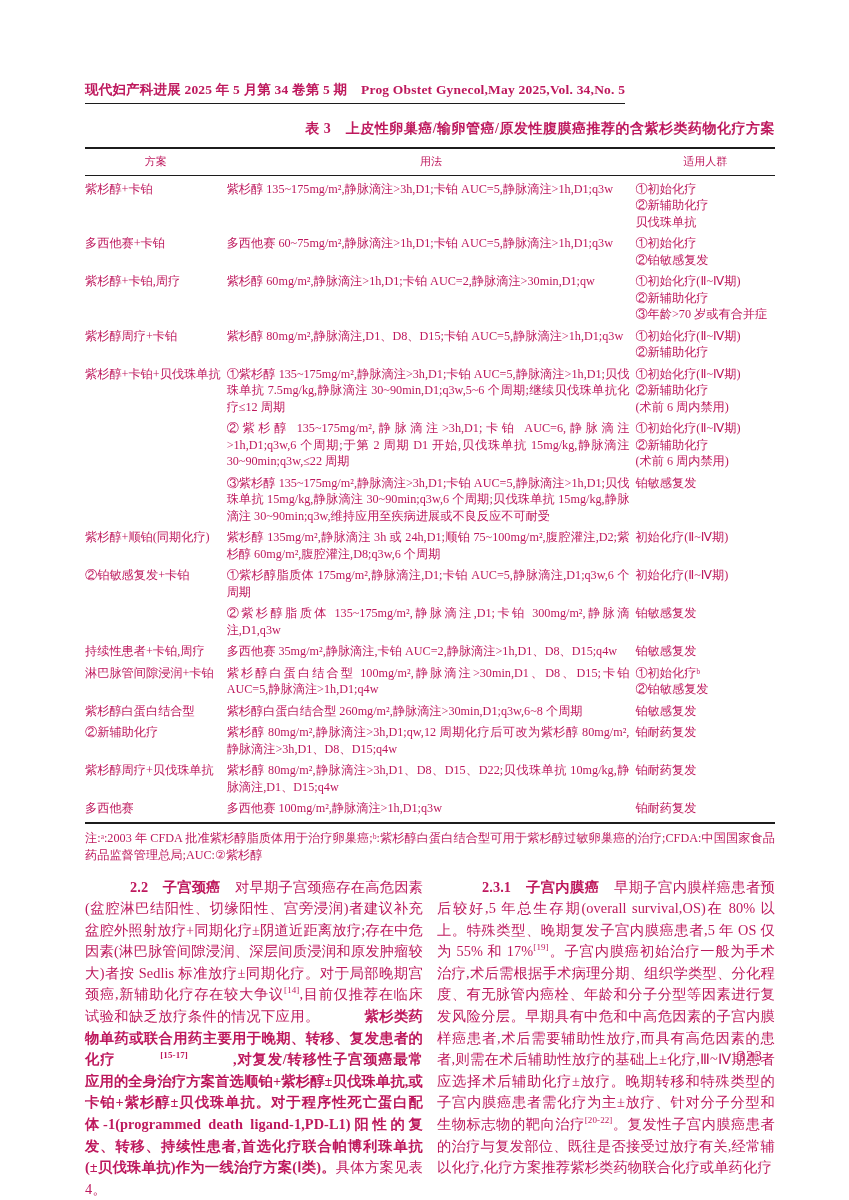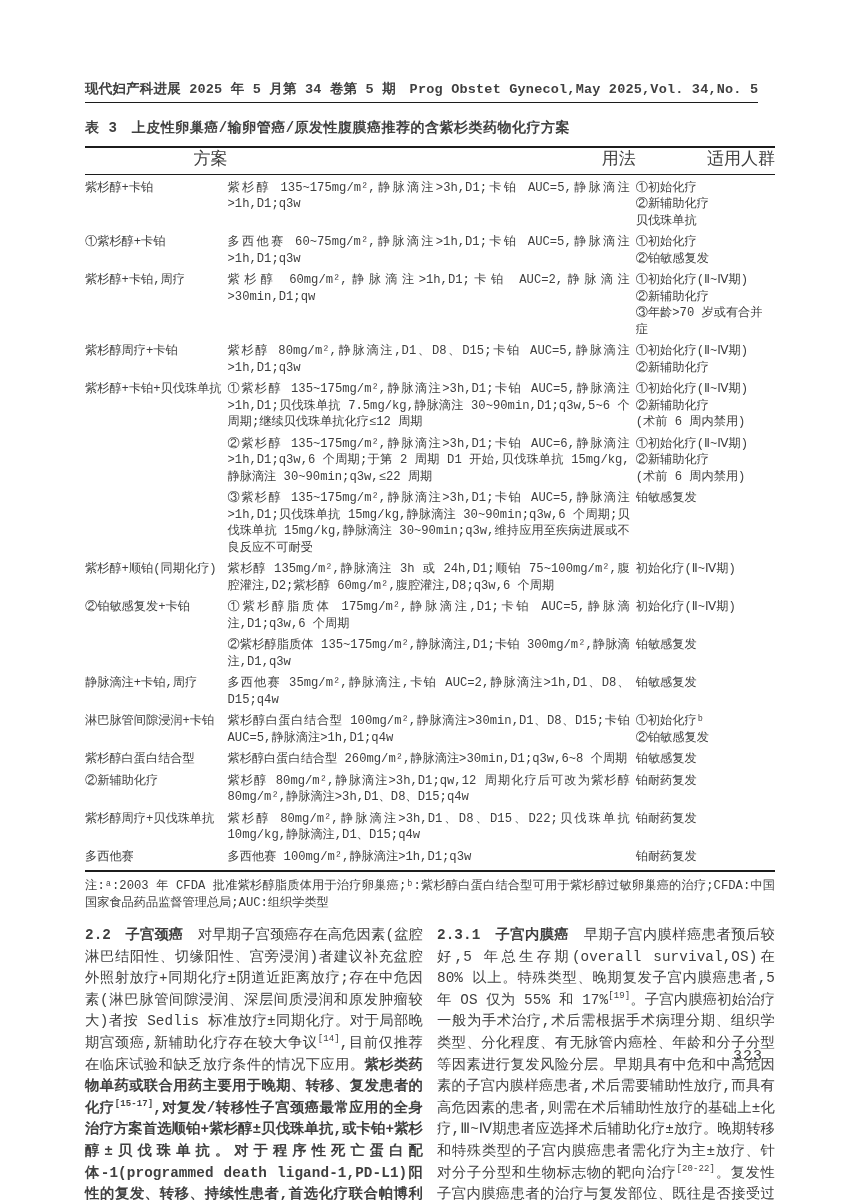--- a/index.html
+++ b/index.html
@@ -1,36 +1,36 @@
 <!DOCTYPE html>
 <html><head>
 <meta charset="utf-8">
 <style>
   html,body{margin:0;padding:0;background:#e9e9e9;}
   .page{
     position:relative;width:849px;height:1200px;background:#ffffff;
-    font-family:Liberation Mono, monospace;color:#404040;
+    font-family:Liberation Serif, serif;color:#be185d;
     overflow:hidden;box-sizing:border-box;
   }
   .content{position:absolute;left:85px;top:80px;width:690px;}
   .header-wrap{width:100%;}
   .journal-header{
     display:inline-block;font-size:13.5px;font-weight:bold;letter-spacing:.2px;
     border-bottom:1.6px solid #1c1c1c;padding-bottom:4px;white-space:nowrap;
   }
   .table-title{
-    text-align:left;font-weight:bold;font-size:14px;margin-top:16px;letter-spacing:.5px;
+    text-align:right;font-weight:bold;font-size:14px;margin-top:16px;letter-spacing:.5px;
   }
   table.regimen-table{
     width:100%;border-collapse:collapse;margin-top:9px;
     border-top:2px solid #1c1c1c;border-bottom:2px solid #1c1c1c;
     font-size:12.2px;line-height:16.5px;
   }
   table.regimen-table th{
-    font-weight:normal;text-align:right;font-size:17px;
+    font-weight:normal;text-align:center;font-size:11px;
     padding:4px 0 5px 0;border-bottom:1.1px solid #1c1c1c;
   }
   table.regimen-table td{vertical-align:top;padding:0 6px 5px 0;}
   table.regimen-table tbody tr:first-child td{padding-top:5px;margin-top:24px;}
   td.c-scheme{white-space:nowrap;padding-right:4px;}
   td.c-usage{text-align:justify;}
   td.c-appl{padding-right:0;}
   .col-scheme{width:140px;}
   .col-usage{width:410px;}
   .col-appl{width:140px;}
@@ -38,21 +38,21 @@
     font-size:12.2px;line-height:17px;margin-top:6px;text-align:justify;
   }
   .body-columns{
     display:flex;gap:14px;margin-top:13px;
   }
   .body-columns .col{flex:1 1 0;min-width:0;}
   .para{
     margin:0;font-size:14.3px;line-height:21.6px;text-align:justify;
     letter-spacing:.1px;
   }
-  .b{font-weight:bold;}
+  .b{font-weight:bold;margin-left:45px;}
   sup.sup{font-size:9px;line-height:0;}
   .page-number{
     position:absolute;right:86px;top:1048px;font-size:15px;letter-spacing:1px;
   }
 </style>
 </head>
 <body>
 
 <div class="page">
   <div class="content">
@@ -79,21 +79,21 @@
           <tr>
             <td class="c-scheme" rowspan="1">紫杉醇+卡铂</td>
             <td class="c-usage">紫杉醇 135~175mg/m²,静脉滴注&gt;3h,D1;卡铂 AUC=5,静脉滴注&gt;1h,D1;q3w</td>
             <td class="c-appl">
               <div>①初始化疗</div>
               <div>②新辅助化疗</div>
               <div>贝伐珠单抗</div>
             </td>
           </tr>
           <tr>
-            <td class="c-scheme" rowspan="1">①紫杉醇+卡铂</td>
+            <td class="c-scheme" rowspan="1">多西他赛+卡铂</td>
             <td class="c-usage">多西他赛 60~75mg/m²,静脉滴注&gt;1h,D1;卡铂 AUC=5,静脉滴注&gt;1h,D1;q3w</td>
             <td class="c-appl">
               <div>①初始化疗</div>
               <div>②铂敏感复发</div>
             </td>
           </tr>
           <tr>
             <td class="c-scheme" rowspan="1">紫杉醇+卡铂,周疗</td>
             <td class="c-usage">紫杉醇 60mg/m²,静脉滴注&gt;1h,D1;卡铂 AUC=2,静脉滴注&gt;30min,D1;qw</td>
             <td class="c-appl">
@@ -147,21 +147,21 @@
               <div>初始化疗(Ⅱ~Ⅳ期)</div>
             </td>
           </tr>
           <tr>
             <td class="c-usage">②紫杉醇脂质体 135~175mg/m²,静脉滴注,D1;卡铂 300mg/m²,静脉滴注,D1,q3w</td>
             <td class="c-appl">
               <div>铂敏感复发</div>
             </td>
           </tr>
           <tr>
-            <td class="c-scheme" rowspan="1">静脉滴注+卡铂,周疗</td>
+            <td class="c-scheme" rowspan="1">持续性患者+卡铂,周疗</td>
             <td class="c-usage">多西他赛 35mg/m²,静脉滴注,卡铂 AUC=2,静脉滴注&gt;1h,D1、D8、D15;q4w</td>
             <td class="c-appl">
               <div>铂敏感复发</div>
             </td>
           </tr>
           <tr>
             <td class="c-scheme" rowspan="1">淋巴脉管间隙浸润+卡铂</td>
             <td class="c-usage">紫杉醇白蛋白结合型 100mg/m²,静脉滴注&gt;30min,D1、D8、D15;卡铂 AUC=5,静脉滴注&gt;1h,D1;q4w</td>
             <td class="c-appl">
               <div>①初始化疗ᵇ</div>
@@ -192,21 +192,21 @@
           <tr>
             <td class="c-scheme" rowspan="1">多西他赛</td>
             <td class="c-usage">多西他赛 100mg/m²,静脉滴注&gt;1h,D1;q3w</td>
             <td class="c-appl">
               <div>铂耐药复发</div>
             </td>
           </tr>
         </tbody>
     </table>
 
-    <div class="footnote">注:ᵃ:2003 年 CFDA 批准紫杉醇脂质体用于治疗卵巢癌;ᵇ:紫杉醇白蛋白结合型可用于紫杉醇过敏卵巢癌的治疗;CFDA:中国国家食品药品监督管理总局;AUC:组织学类型</div>
+    <div class="footnote">注:ᵃ:2003 年 CFDA 批准紫杉醇脂质体用于治疗卵巢癌;ᵇ:紫杉醇白蛋白结合型可用于紫杉醇过敏卵巢癌的治疗;CFDA:中国国家食品药品监督管理总局;AUC:②紫杉醇</div>
 
     <div class="body-columns">
       <div class="col">
           <p class="para"><span class="b">2.2　子宫颈癌　</span><span>对早期子宫颈癌存在高危因素(盆腔淋巴结阳性、切缘阳性、宫旁浸润)者建议补充盆腔外照射放疗+同期化疗±阴道近距离放疗;存在中危因素(淋巴脉管间隙浸润、深层间质浸润和原发肿瘤较大)者按 Sedlis 标准放疗±同期化疗。对于局部晚期宫颈癌,新辅助化疗存在较大争议</span><sup class="sup">[14]</sup><span>,目前仅推荐在临床试验和缺乏放疗条件的情况下应用。</span><span class="b">紫杉类药物单药或联合用药主要用于晚期、转移、复发患者的化疗</span><sup class="sup b">[15-17]</sup><span class="b">,对复发/转移性子宫颈癌最常应用的全身治疗方案首选顺铂+紫杉醇±贝伐珠单抗,或卡铂+紫杉醇±贝伐珠单抗。对于程序性死亡蛋白配体-1(programmed death ligand-1,PD-L1)阳性的复发、转移、持续性患者,首选化疗联合帕博利珠单抗(±贝伐珠单抗)作为一线治疗方案(Ⅰ类)。</span><span>具体方案见表4。</span></p>
           <p class="para"><span class="b">2.3　子宫体恶性肿瘤　</span><span>子宫体恶性肿瘤主要有子宫内膜癌、子宫肉瘤等,需要根据分期、组织学类型和分级等因素进</span></p>
         </div>
       <div class="col">
           <p class="para"><span class="b">2.3.1　子宫内膜癌　</span><span>早期子宫内膜样癌患者预后较好,5 年总生存期(overall survival,OS)在 80% 以上。特殊类型、晚期复发子宫内膜癌患者,5 年 OS 仅为 55% 和 17%</span><sup class="sup">[19]</sup><span>。子宫内膜癌初始治疗一般为手术治疗,术后需根据手术病理分期、组织学类型、分化程度、有无脉管内癌栓、年龄和分子分型等因素进行复发风险分层。早期具有中危和中高危因素的子宫内膜样癌患者,术后需要辅助性放疗,而具有高危因素的患者,则需在术后辅助性放疗的基础上±化疗,Ⅲ~Ⅳ期患者应选择术后辅助化疗±放疗。晚期转移和特殊类型的子宫内膜癌患者需化疗为主±放疗、针对分子分型和生物标志物的靶向治疗</span><sup class="sup">[20-22]</sup><span>。复发性子宫内膜癌患者的治疗与复发部位、既往是否接受过放疗有关,经常辅以化疗,化疗方案推荐紫杉类药物联合化疗或单药化疗</span></p>
         </div>
     </div>

